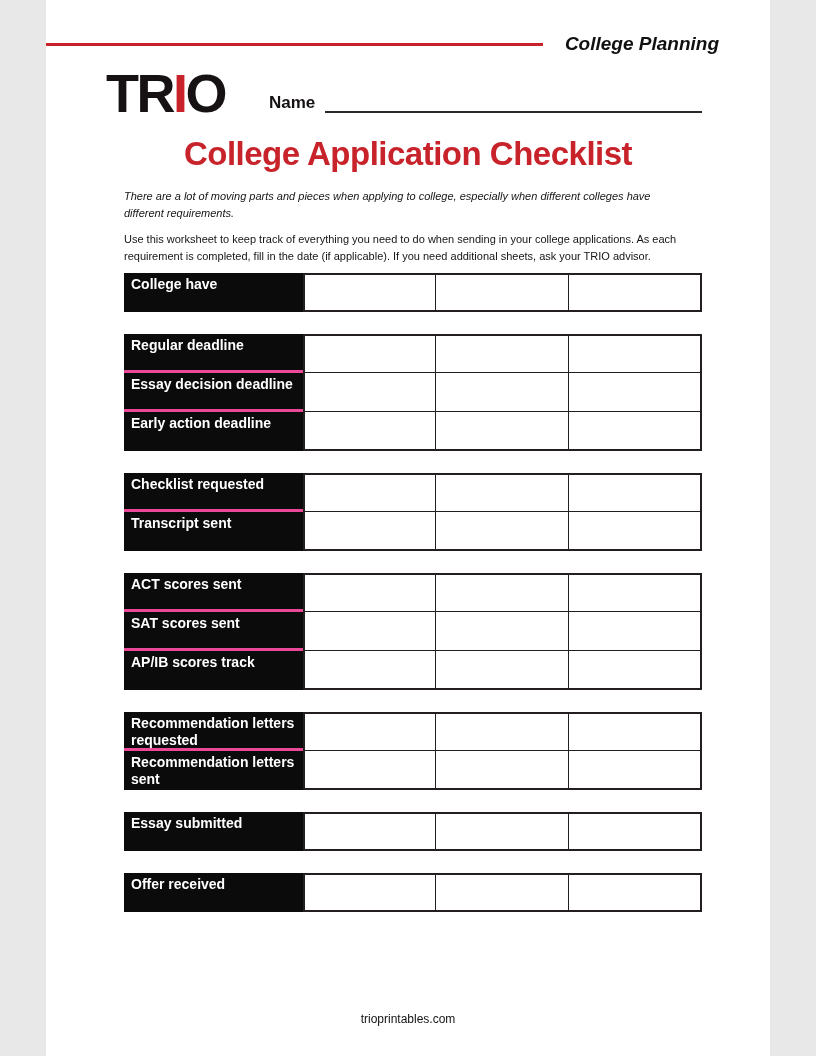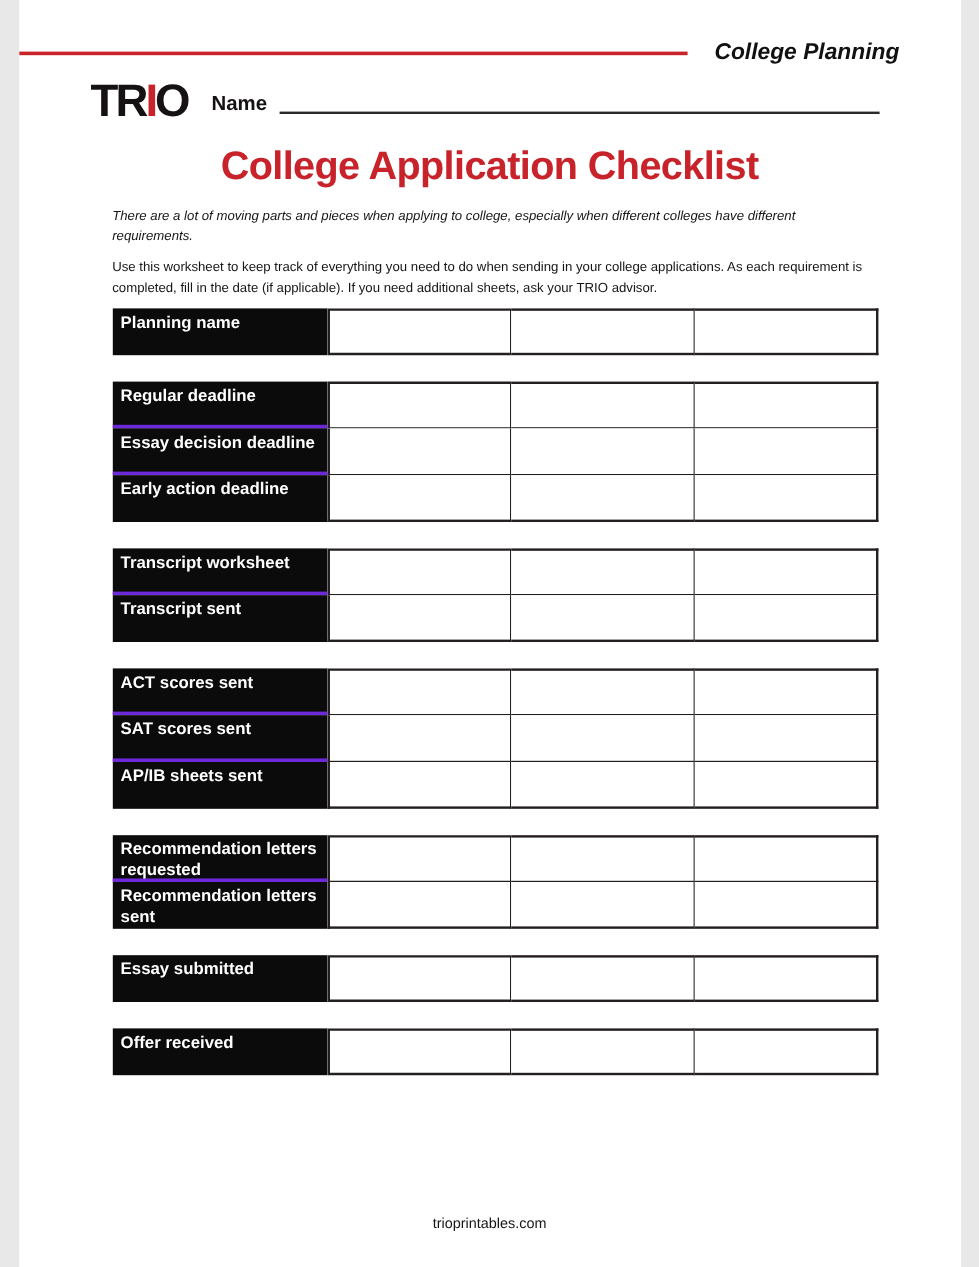--- a/index.html
+++ b/index.html
@@ -1,45 +1,45 @@
 <!DOCTYPE html>
 <html style="--accent: #c8232b; --cellblack: #0b0b0b;"><head>
 <meta charset="utf-8">
 <style>
   :root { --accent:#c8232b; --ink:#1a1a1a; --cellblack:#0b0b0b; --line:#231f20; }
   * { margin:0; padding:0; box-sizing:border-box; }
   html,body { background:#e8e8e8; }
   .page {
-    position:relative; width:785px; height:1056px; margin:0 auto; background:#ffffff;
+    position:relative; width:724px; height:1056px; margin:0 auto; background:#ffffff;
     font-family:"Liberation Sans", sans-serif; color:var(--ink); overflow:hidden;
   }
   
   .top-row { display:flex; align-items:center; margin-top:33px; }
   .rule { flex:1; height:3px; background:var(--accent); margin-right:22px; }
   .category { font-size:19px; font-weight:bold; font-style:italic; color:#111; margin-right:51px; white-space:nowrap; }
   
   .logo-row { display:flex; align-items:flex-end; margin:11px 68px 0 60px; }
-  .logo { font-size:38px; font-weight:bold; letter-spacing:-2.5px; color:#161214; line-height:1; }
+  .logo { font-size:54px; font-weight:bold; letter-spacing:-2.5px; color:#161214; line-height:1; }
   .logo .accent { color:var(--accent); }
-  .name-group { flex:1; display:flex; align-items:flex-start; margin-left:20px; padding-bottom:7px; }
+  .name-group { flex:1; display:flex; align-items:flex-end; margin-left:44px; padding-bottom:7px; }
   .name-label { font-size:17px; font-weight:bold; color:#161214; }
   .name-line { flex:1; border-bottom:2px solid #2a2a2a; margin-left:10px; height:1.1em; }
   
   .title { margin-top:15px; text-align:center; color:var(--accent); font-size:33px; font-weight:bold; letter-spacing:-0.5px; }
   
   .para { margin:15px 82px 0 78px; font-size:11px; line-height:1.5; color:#151515; }
   .para.italic { font-style:italic; }
   .para.body { margin-top:10px; }
   
   .tables-wrap { margin:9px 68px 0 78px; }
   .tbl { display:grid; grid-auto-rows:39px; margin-bottom:22px; }
   .tbl:last-child { margin-bottom:0; }
   .lbl {
     background:var(--cellblack); color:#ffffff; font-weight:bold; font-size:14px;
-    line-height:1.2; padding:3px 6px 0 7px; border-bottom:3px solid #6d28d9;
+    line-height:1.2; padding:3px 6px 0 7px; border-bottom:3px solid #ec4899;
   }
   .lbl.last { border-bottom:none; }
   .cel { background:#ffffff; border-right:1px solid var(--line); border-bottom:1px solid var(--line); }
   .cel.c1 { border-left:2px solid var(--line); }
   .cel.cN { border-right:2px solid var(--line); }
   .cel.r1 { border-top:2px solid var(--line); }
   .cel.rL { border-bottom:2px solid var(--line); }
   
   .footer { position:absolute; bottom:30px; left:0; width:100%; text-align:center; font-size:12px; color:#141414; }
 </style>
@@ -61,59 +61,59 @@
     </div>
   </div>
 
   <div class="title">College Application Checklist</div>
 
   <p class="para italic">There are a lot of moving parts and pieces when applying to college, especially when different colleges have different requirements.</p>
   <p class="para body">Use this worksheet to keep track of everything you need to do when sending in your college applications. As each requirement is completed, fill in the date (if applicable). If you need additional sheets, ask your TRIO advisor.</p>
 
   <div class="tables-wrap">
       <div class="tbl" style="grid-template-columns: 179px repeat(3, 1fr);">
-        <div class="lbl last">Planning name</div>
+        <div class="lbl last">College have</div>
         <div class="cel c1 r1 rL"></div>
         <div class="cel r1 rL"></div>
         <div class="cel cN r1 rL"></div>
       </div>
       <div class="tbl" style="grid-template-columns: 179px repeat(3, 1fr);">
         <div class="lbl">Regular deadline</div>
         <div class="cel c1 r1"></div>
         <div class="cel r1"></div>
         <div class="cel cN r1"></div>
         <div class="lbl">Essay decision deadline</div>
         <div class="cel c1"></div>
         <div class="cel"></div>
         <div class="cel cN"></div>
         <div class="lbl last">Early action deadline</div>
         <div class="cel c1 rL"></div>
         <div class="cel rL"></div>
         <div class="cel cN rL"></div>
       </div>
       <div class="tbl" style="grid-template-columns: 179px repeat(3, 1fr);">
-        <div class="lbl">Transcript worksheet</div>
+        <div class="lbl">Checklist requested</div>
         <div class="cel c1 r1"></div>
         <div class="cel r1"></div>
         <div class="cel cN r1"></div>
         <div class="lbl last">Transcript sent</div>
         <div class="cel c1 rL"></div>
         <div class="cel rL"></div>
         <div class="cel cN rL"></div>
       </div>
       <div class="tbl" style="grid-template-columns: 179px repeat(3, 1fr);">
         <div class="lbl">ACT scores sent</div>
         <div class="cel c1 r1"></div>
         <div class="cel r1"></div>
         <div class="cel cN r1"></div>
         <div class="lbl">SAT scores sent</div>
         <div class="cel c1"></div>
         <div class="cel"></div>
         <div class="cel cN"></div>
-        <div class="lbl last">AP/IB sheets sent</div>
+        <div class="lbl last">AP/IB scores track</div>
         <div class="cel c1 rL"></div>
         <div class="cel rL"></div>
         <div class="cel cN rL"></div>
       </div>
       <div class="tbl" style="grid-template-columns: 179px repeat(3, 1fr);">
         <div class="lbl">Recommendation letters requested</div>
         <div class="cel c1 r1"></div>
         <div class="cel r1"></div>
         <div class="cel cN r1"></div>
         <div class="lbl last">Recommendation letters sent</div>

